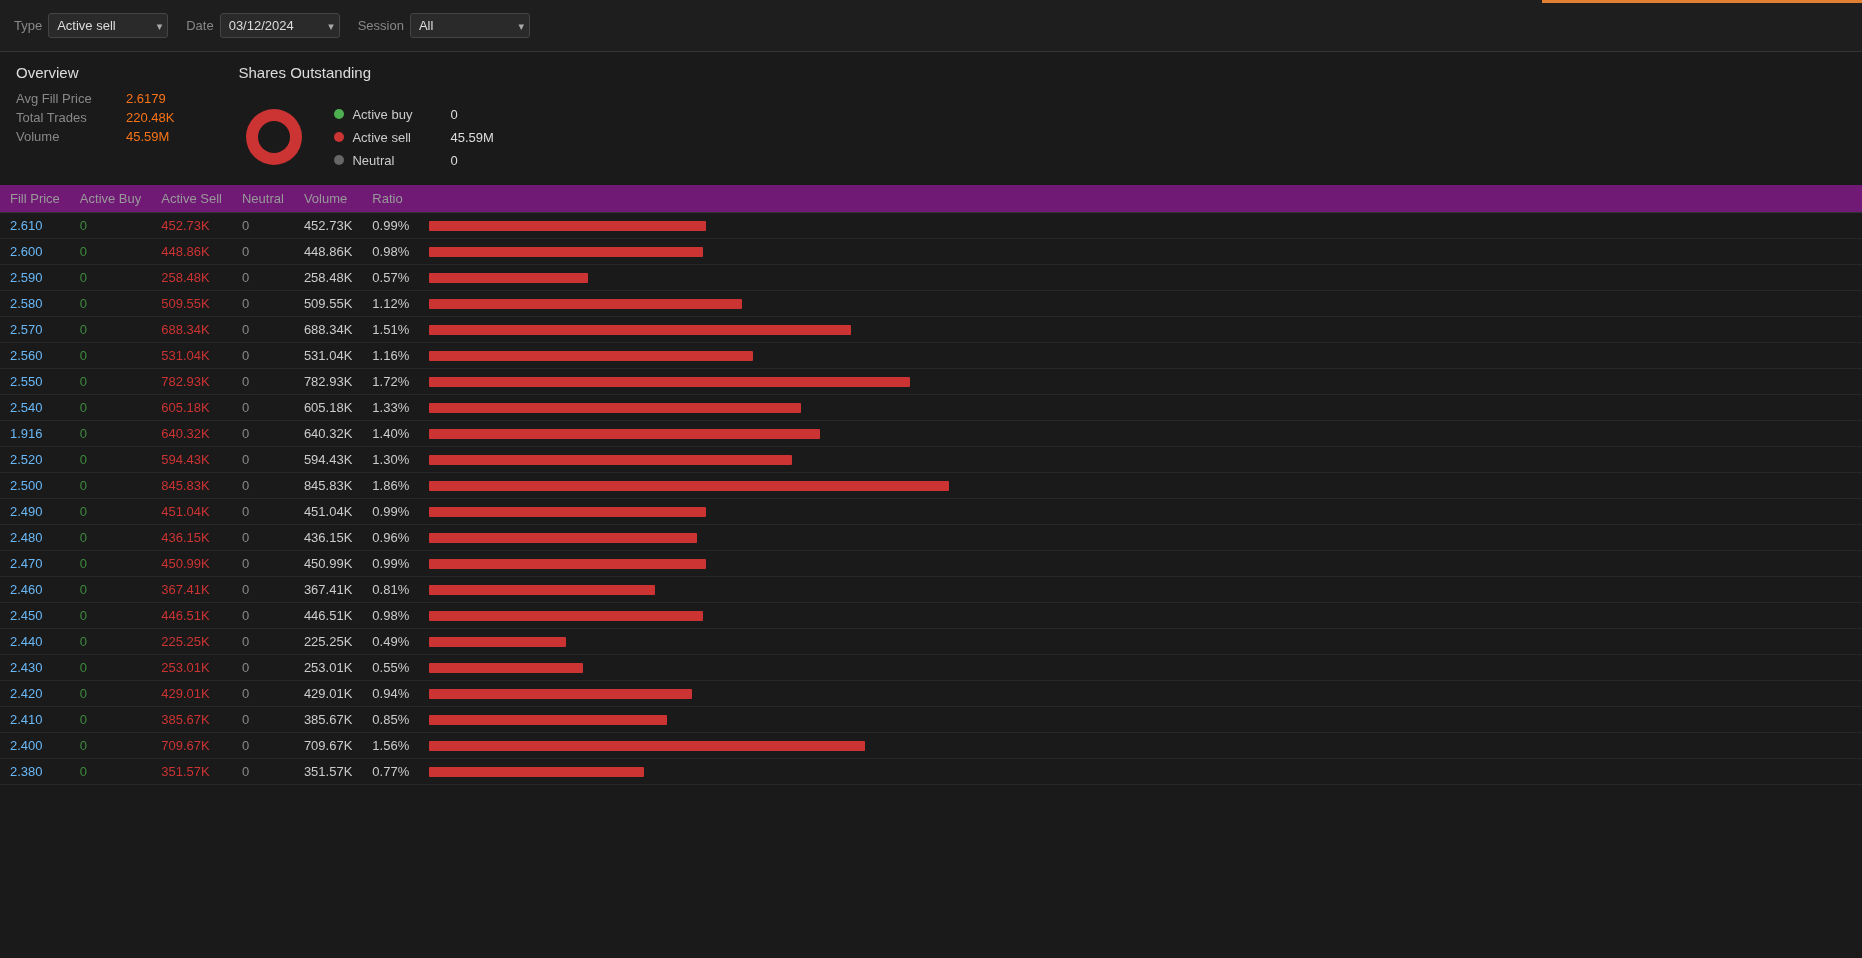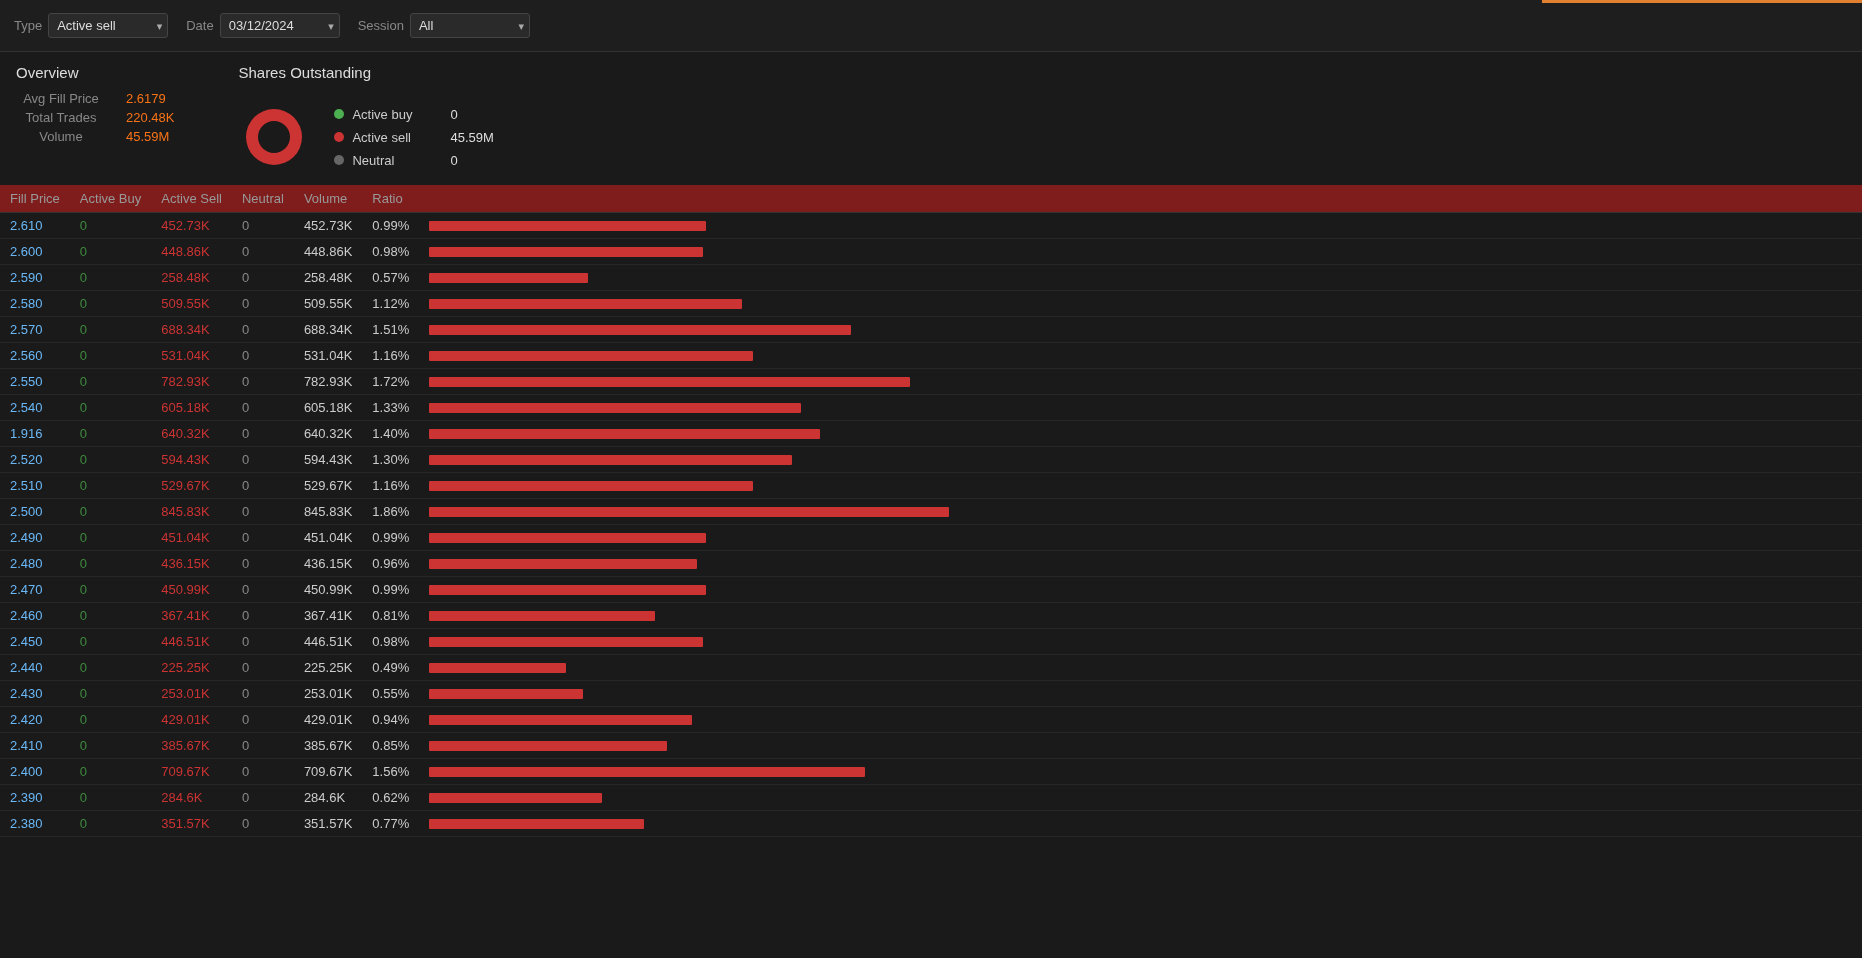--- a/index.html
+++ b/index.html
@@ -75,21 +75,20 @@
     .overview-left h2 {
       font-size: 15px;
       color: #ddd;
       font-weight: normal;
       margin-bottom: 10px;
     }
     .overview-stat {
       display: flex;
       gap: 20px;
       margin-bottom: 4px;
-      text-align: center;
     }
     .stat-label {
       color: #888;
       min-width: 90px;
       font-size: 13px;
     }
     .stat-value {
       color: #f97316;
       font-size: 13px;
     }
@@ -150,21 +149,21 @@
     }
     thead tr {
       border-bottom: 1px solid #333;
     }
     thead th {
       color: #999;
       font-weight: normal;
       padding: 6px 10px;
       text-align: left;
       white-space: nowrap;
-      background: #7f1d1d;
+      background: #701a75;
       position: sticky;
       top: 0;
     }
     tbody tr {
       border-bottom: 1px solid #272727;
     }
     td {
       padding: 5px 10px;
       white-space: nowrap;
     }
@@ -429,33 +428,20 @@
     <td class="cell-neutral">0</td>
     <td class="cell-volume">594.43K</td>
     <td class="cell-ratio">1.30%</td>
     <td class="bar-cell">
       <div class="bar-bg">
         <span class="bar-fill" style="width:363px;"></span>
       </div>
     </td>
   </tr>
         <tr>
-    <td class="cell-price">2.510</td>
-    <td class="cell-buy">0</td>
-    <td class="cell-sell">529.67K</td>
-    <td class="cell-neutral">0</td>
-    <td class="cell-volume">529.67K</td>
-    <td class="cell-ratio">1.16%</td>
-    <td class="bar-cell">
-      <div class="bar-bg">
-        <span class="bar-fill" style="width:324px;"></span>
-      </div>
-    </td>
-  </tr>
-        <tr>
     <td class="cell-price">2.500</td>
     <td class="cell-buy">0</td>
     <td class="cell-sell">845.83K</td>
     <td class="cell-neutral">0</td>
     <td class="cell-volume">845.83K</td>
     <td class="cell-ratio">1.86%</td>
     <td class="bar-cell">
       <div class="bar-bg">
         <span class="bar-fill" style="width:520px;"></span>
       </div>
@@ -581,33 +567,20 @@
         <tr>
     <td class="cell-price">2.400</td>
     <td class="cell-buy">0</td>
     <td class="cell-sell">709.67K</td>
     <td class="cell-neutral">0</td>
     <td class="cell-volume">709.67K</td>
     <td class="cell-ratio">1.56%</td>
     <td class="bar-cell">
       <div class="bar-bg">
         <span class="bar-fill" style="width:436px;"></span>
-      </div>
-    </td>
-  </tr>
-        <tr>
-    <td class="cell-price">2.390</td>
-    <td class="cell-buy">0</td>
-    <td class="cell-sell">284.6K</td>
-    <td class="cell-neutral">0</td>
-    <td class="cell-volume">284.6K</td>
-    <td class="cell-ratio">0.62%</td>
-    <td class="bar-cell">
-      <div class="bar-bg">
-        <span class="bar-fill" style="width:173px;"></span>
       </div>
     </td>
   </tr>
         <tr>
     <td class="cell-price">2.380</td>
     <td class="cell-buy">0</td>
     <td class="cell-sell">351.57K</td>
     <td class="cell-neutral">0</td>
     <td class="cell-volume">351.57K</td>
     <td class="cell-ratio">0.77%</td>

